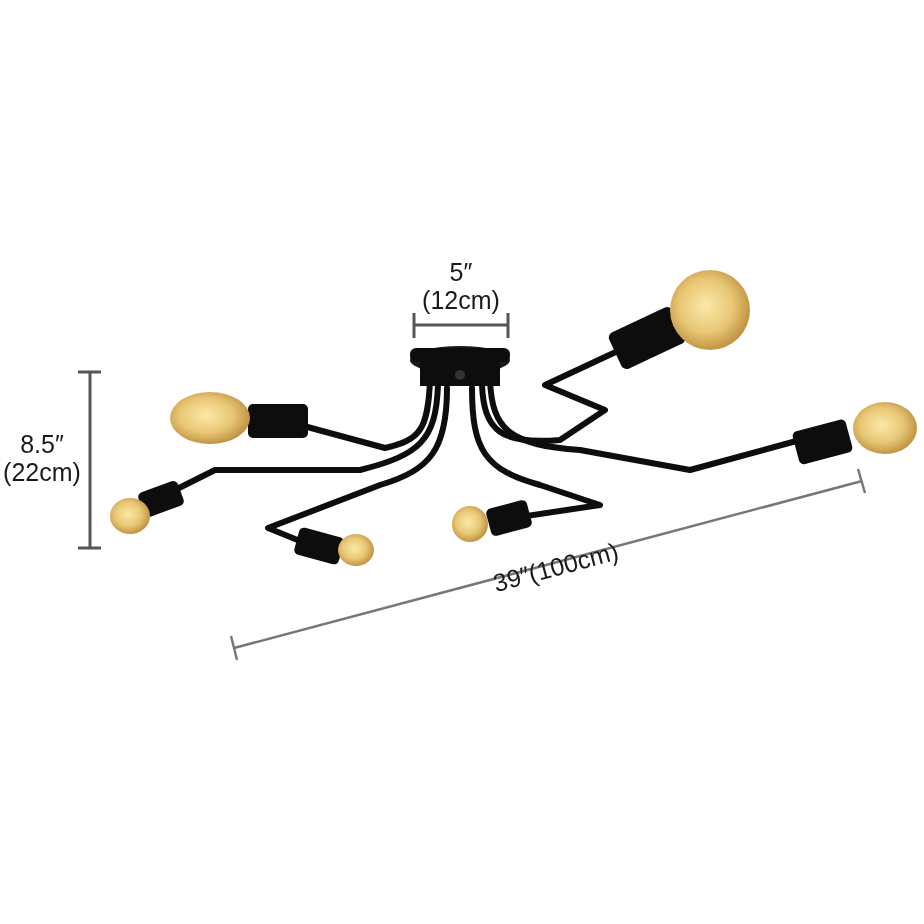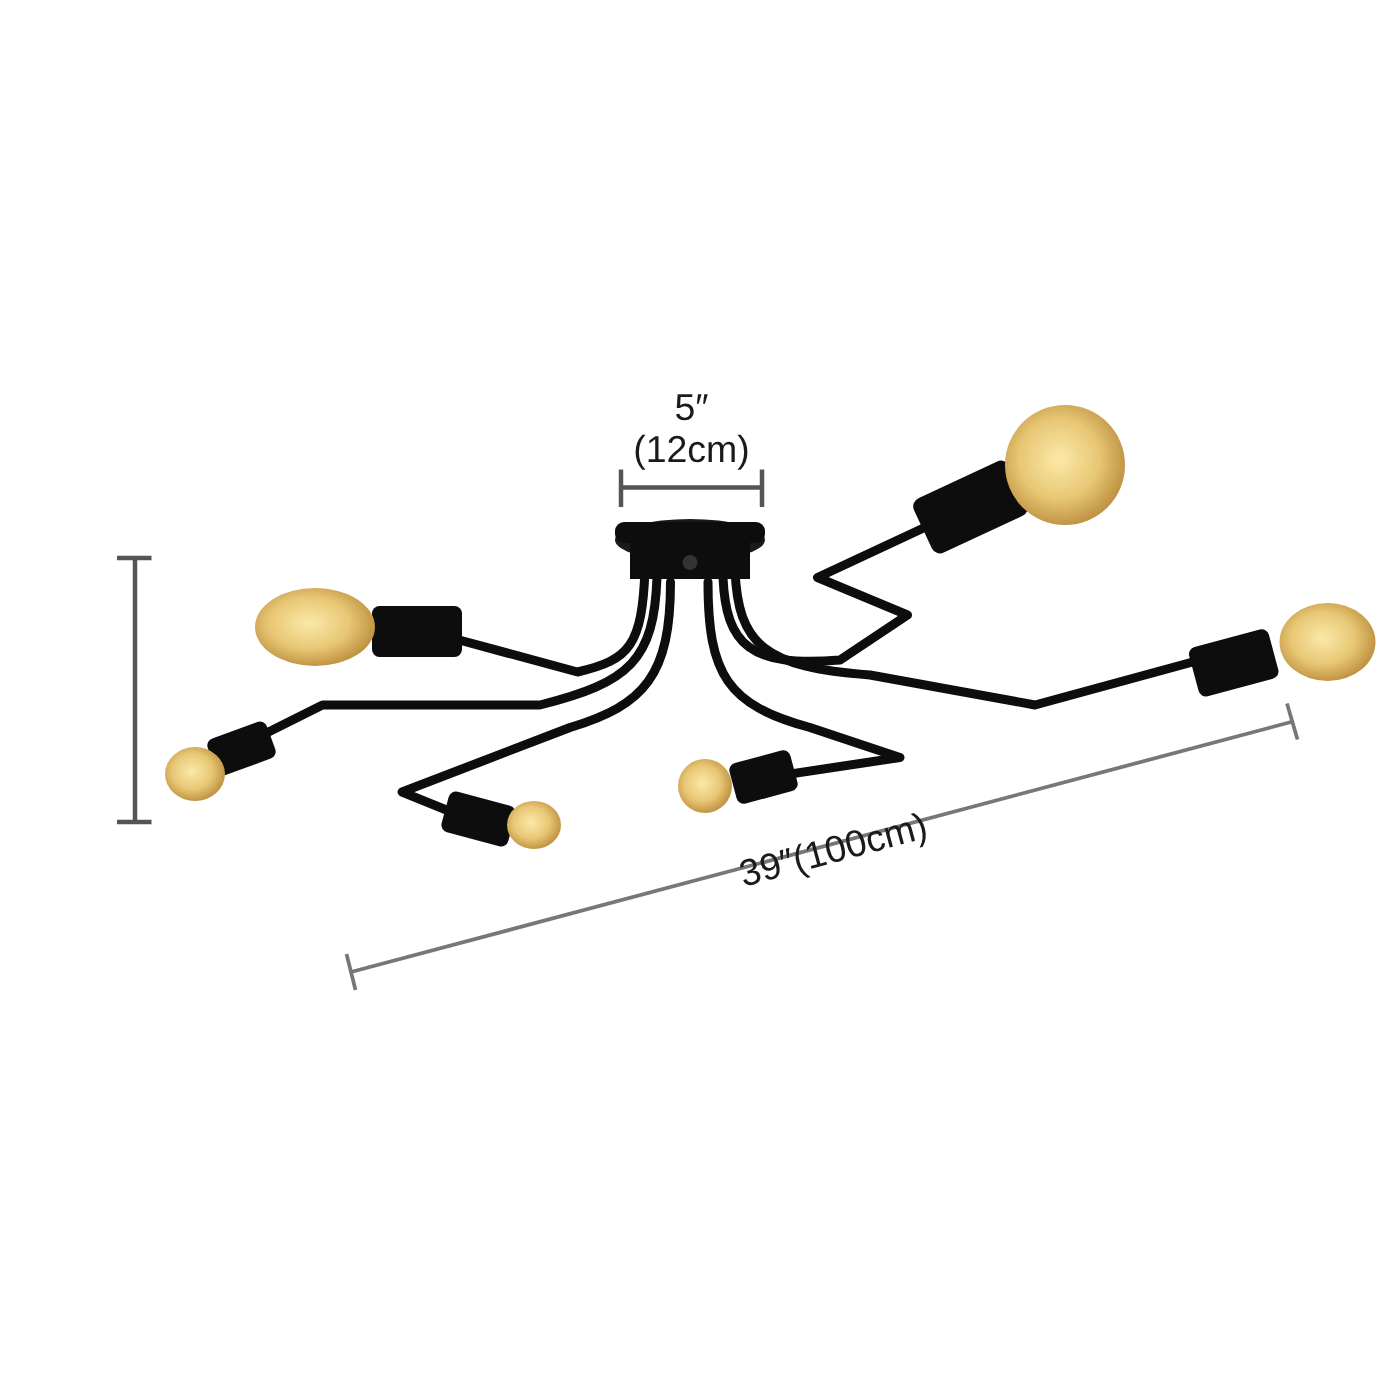--- a/index.html
+++ b/index.html
@@ -76,15 +76,19 @@
       <rect x="795" y="425" width="55" height="34" rx="5" fill="#0d0d0d" transform="rotate(-15 822 442)"></rect>
       <ellipse cx="885" cy="428" rx="32" ry="26" fill="url(#bulbG)"></ellipse>
     </g>
   </svg>
 
   <div class="dim-label" style="left:416px; top:258px; width:90px;">
     <div>5″</div>
     <div>(12cm)</div>
   </div>
 
+  <div class="dim-label" style="left:0px; top:430px; width:84px;">
+    <div>8.5″</div>
+    <div>(22cm)</div>
+  </div>
 
   <div class="dim-label" style="left:490px; top:570px; transform:rotate(-15deg); transform-origin:left top;">39″(100cm)</div>
 </div>
 
 </body></html>

